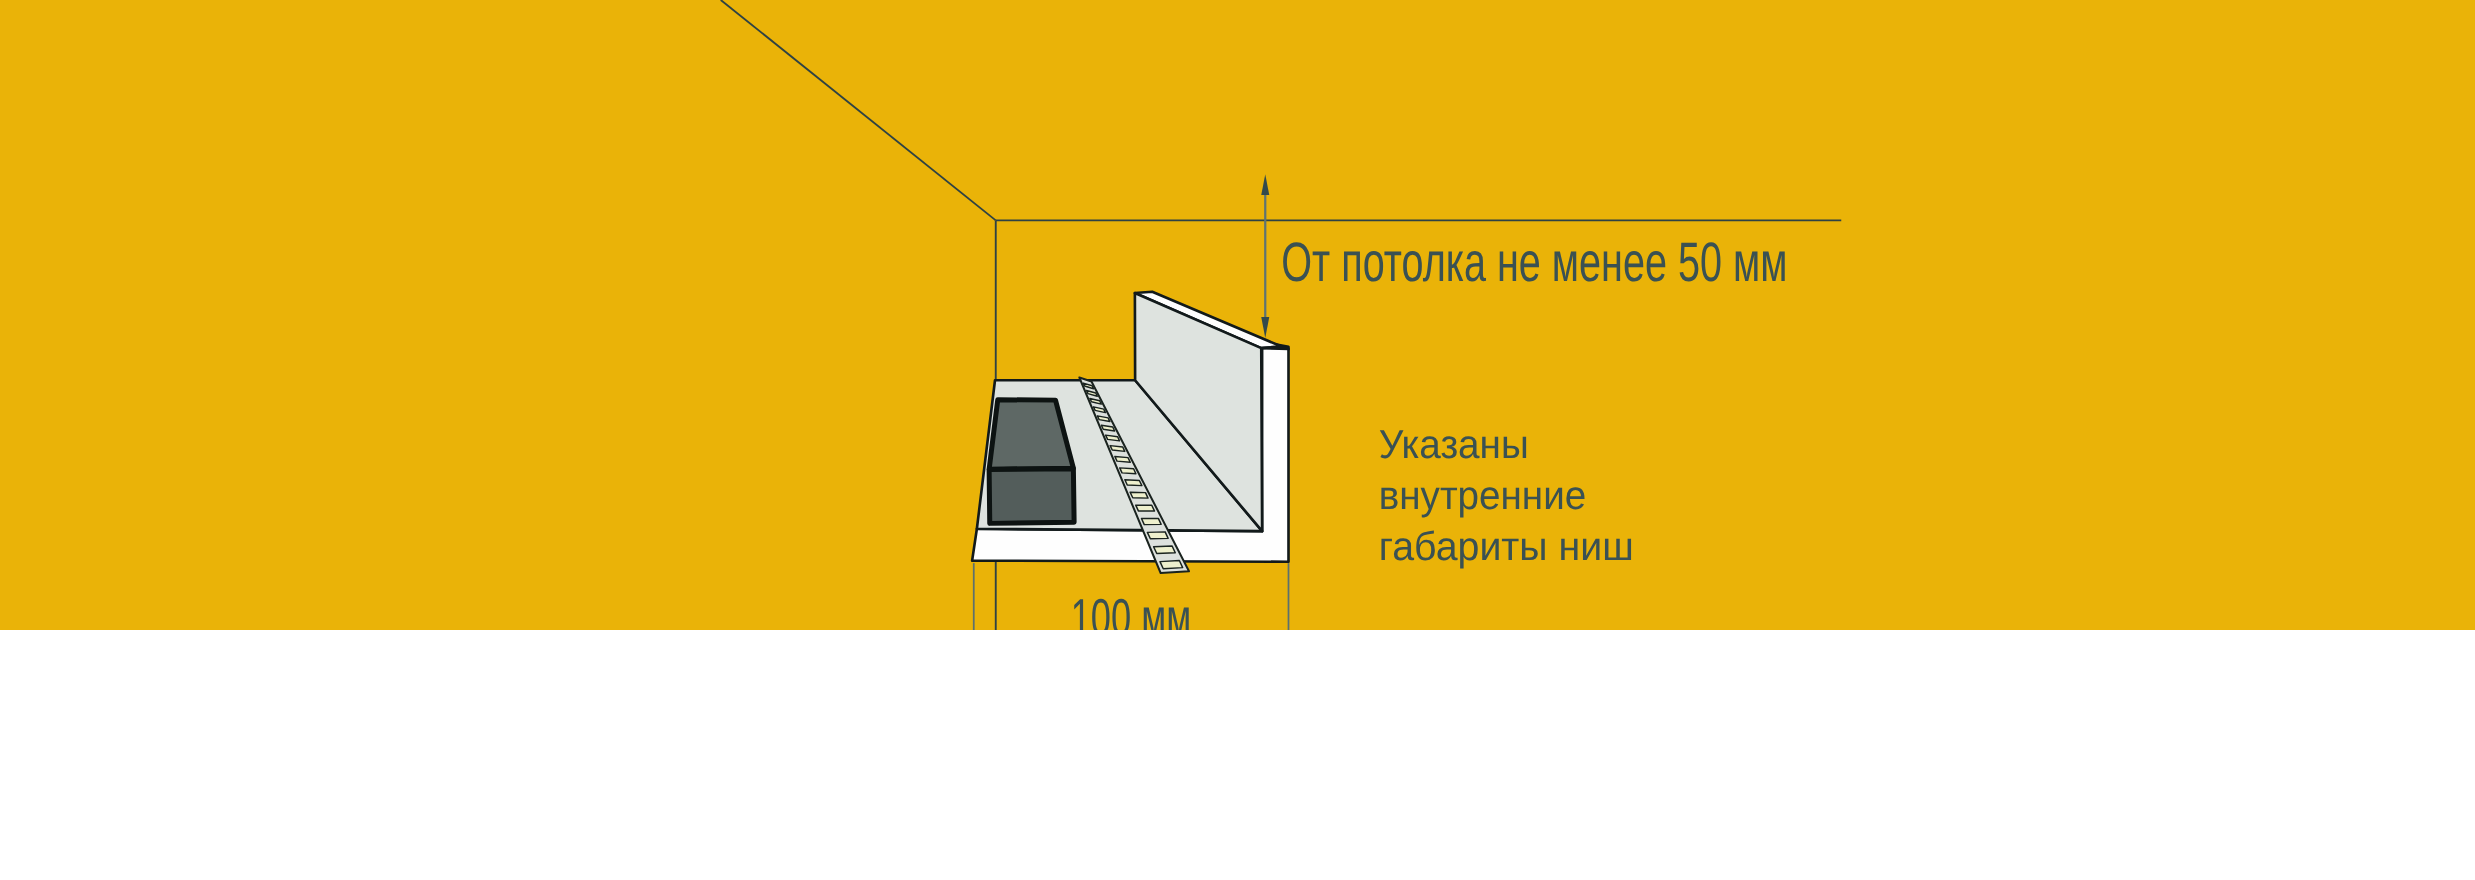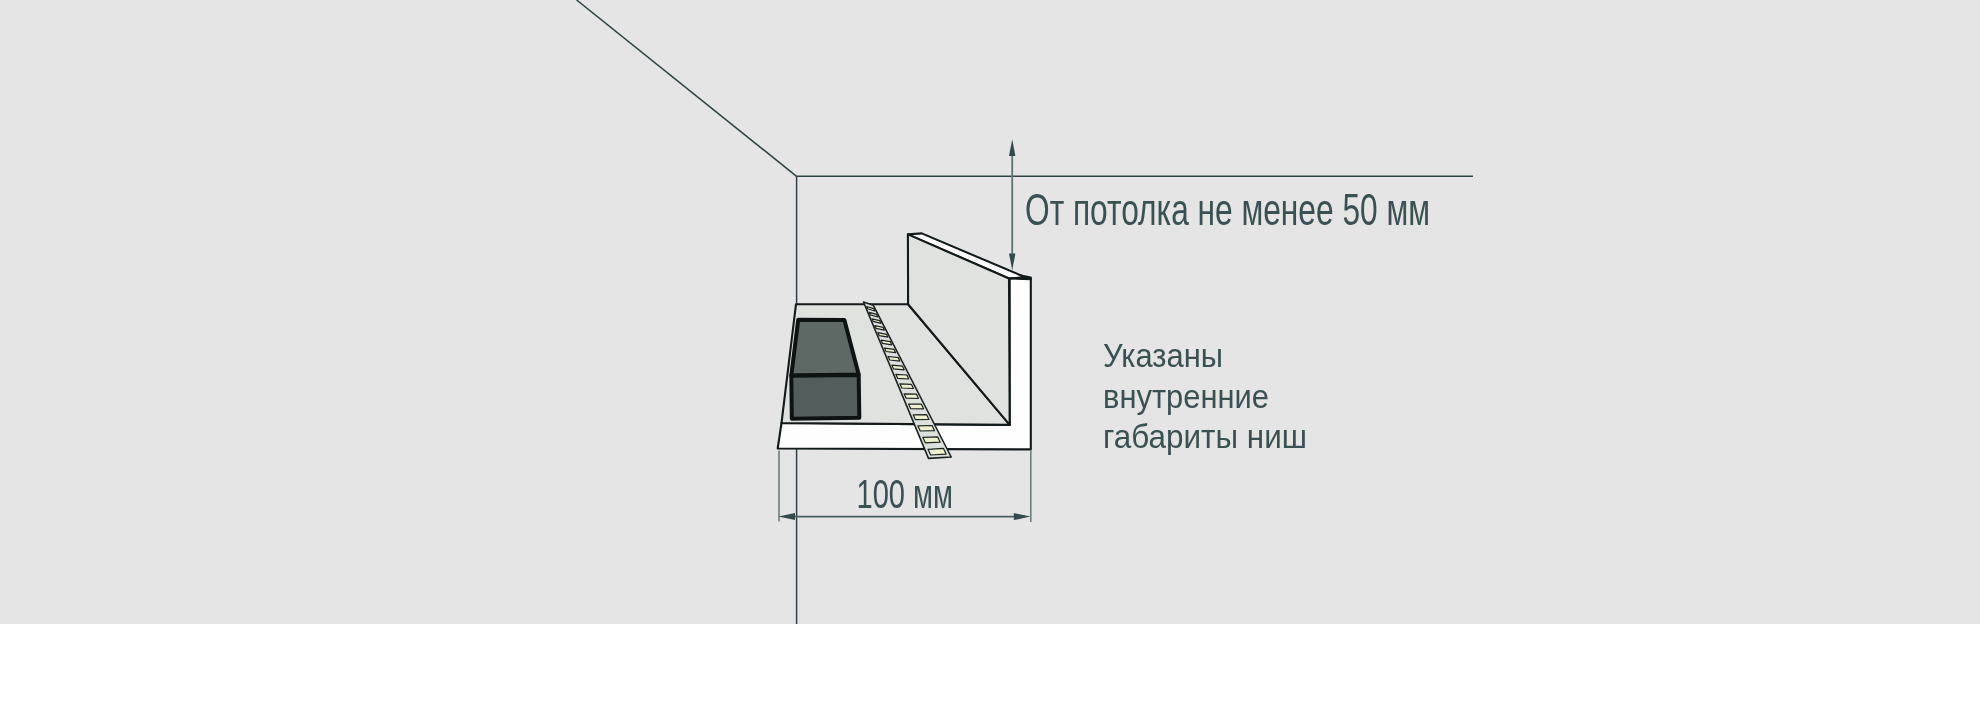--- a/index.html
+++ b/index.html
@@ -1,16 +1,16 @@
 <!DOCTYPE html>
 <html><head>
 <meta charset="utf-8">
 <style>
 html,body{margin:0;padding:0;background:#ffffff;}
-#wrap{width:1980px;height:624px;position:relative;overflow:hidden;background:#e5e5e5;}
+#wrap{width:1980px;height:504px;position:relative;overflow:hidden;background:#eab308;}
 svg{display:block;transform:translateZ(0);}
 text{font-family:"Liberation Sans",sans-serif;fill:#3a5153;}
 </style>
 </head>
 <body>
 <div id="wrap">
 <svg width="1980" height="704" viewBox="0 0 1980 704">
 
 <g stroke="#2e4244" stroke-width="1.5" fill="none">
   <line x1="576.6" y1="0" x2="796.6" y2="176.3"></line>

